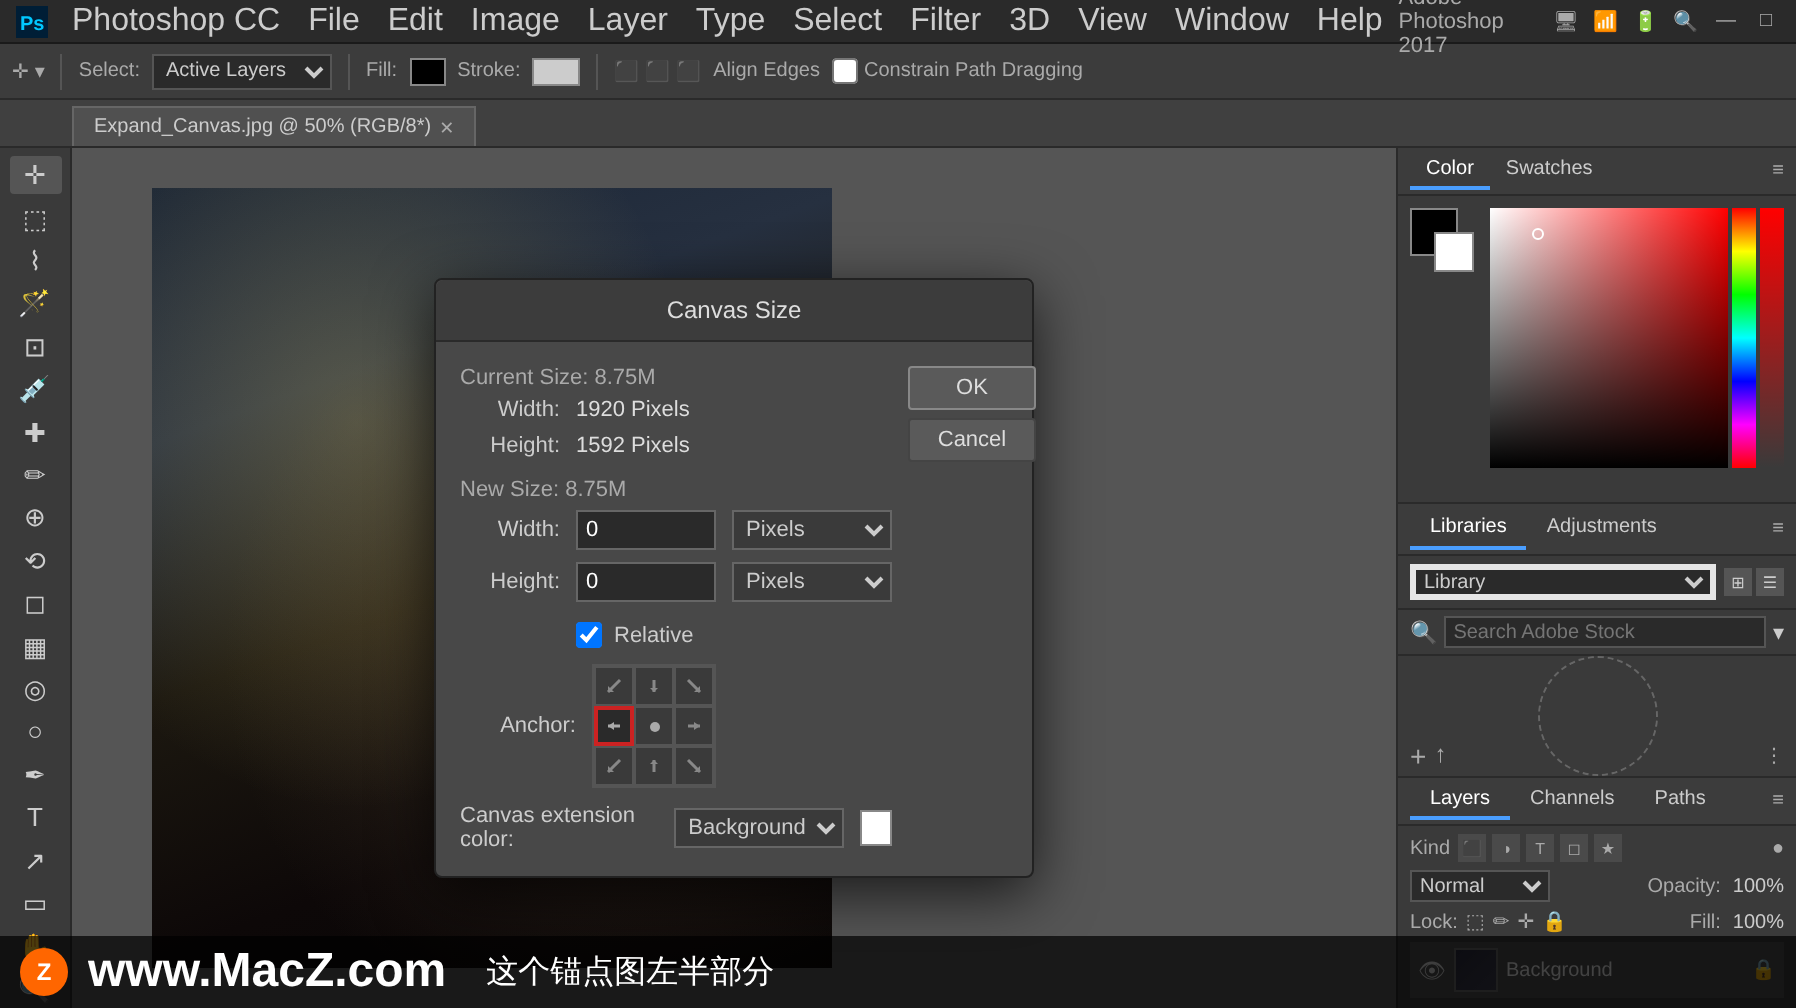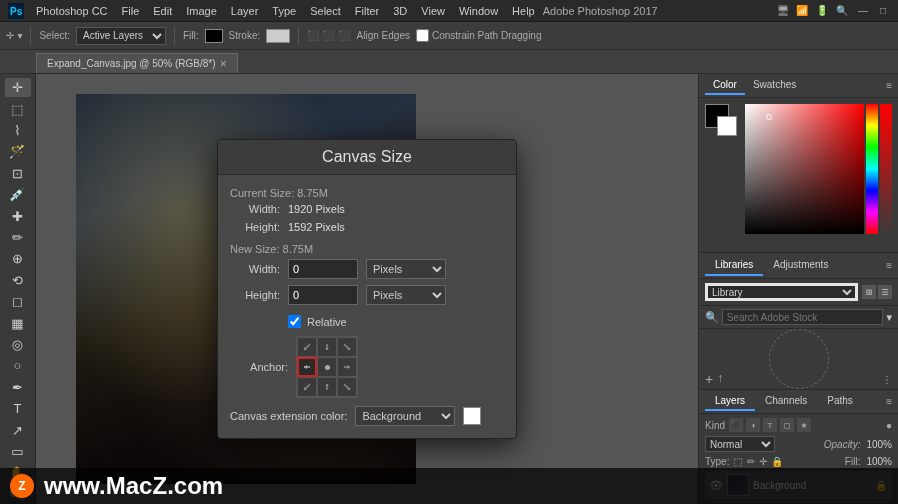--- a/index.html
+++ b/index.html
@@ -28,21 +28,21 @@
       height: 16px;
       margin-right: 4px;
     }
     .menu-item {
       padding: 0 6px;
       height: 22px;
       display: flex;
       align-items: center;
       cursor: pointer;
       color: #ccc;
-      font-size: 11px;
+      font-size: 16px;
       white-space: nowrap;
     }
     .menu-title-center {
       flex: 1;
       text-align: left;
       font-size: 11px;
       color: #aaa;
     }
     .top-right-icons {
       display: flex;
@@ -200,21 +200,21 @@
     .dialog {
       background: #484848;
       border: 1px solid #222;
       border-radius: 4px;
       width: 300px;
       box-shadow: 0 8px 30px rgba(0,0,0,0.7);
     }
     .dialog-title-bar {
       background: #3c3c3c;
       padding: 8px 12px;
-      font-size: 16px;
+      font-size: 12px;
       color: #ddd;
       text-align: center;
       border-bottom: 1px solid #2a2a2a;
       border-radius: 4px 4px 0 0;
     }
     .dialog-body {
       padding: 12px;
     }
     .dialog-section {
       margin-bottom: 10px;
@@ -502,21 +502,20 @@
       border: 1px solid #555;
       color: #ccc;
       font-size: 10px;
       height: 16px;
       width: 70px;
     }
     .layers-opacity {
       font-size: 10px;
       color: #aaa;
       margin-left: auto;
-      font-style: italic;
     }
     .layers-lock-row {
       display: flex;
       align-items: center;
       gap: 4px;
       margin-bottom: 4px;
     }
     .lock-icon {
       font-size: 10px;
       color: #aaa;
@@ -831,20 +830,24 @@
                   <option>Foreground</option>
                   <option>White</option>
                   <option>Black</option>
                   <option>Other</option>
                 </select>
                 <div class="canvas-ext-swatch"></div>
               </div>
 
             </div>
 
+            <div class="dialog-buttons">
+              <button class="dialog-btn primary">OK</button>
+              <button class="dialog-btn">Cancel</button>
+            </div>
           </div>
 
         </div>
       </div>
     </div>
   </div>
 
   <div class="right-panel">
 
     <div class="right-panel-top">
@@ -926,21 +929,21 @@
           <span style="margin-left:auto;font-size:10px;color:#aaa;cursor:pointer;">●</span>
         </div>
         <div class="layers-mode-row">
           <select class="layers-mode-select">
             <option>Normal</option>
           </select>
           <span class="layers-opacity">Opacity:</span>
           <span style="font-size:10px;color:#ccc;margin-left:2px;">100%</span>
         </div>
         <div class="layers-lock-row">
-          <span class="lock-icon">Type:</span>
+          <span class="lock-icon">Lock:</span>
           <span class="lock-icon">⬚</span>
           <span class="lock-icon">✏</span>
           <span class="lock-icon">✛</span>
           <span class="lock-icon">🔒</span>
           <span class="layers-fill">Fill:</span>
           <span style="font-size:10px;color:#ccc;margin-left:2px;">100%</span>
         </div>
         <div class="layer-row">
           <span class="layer-eye">👁</span>
           <div class="layer-thumb"></div>
@@ -949,13 +952,14 @@
         </div>
       </div>
     </div>
 
   </div>
 </div>
 
 <div class="watermark">
   <div class="watermark-logo">Z</div>
   <span class="watermark-text">www.MacZ.com</span>
+  <span class="watermark-cn">这个锚点图左半部分</span>
 </div>
 
 </body></html>

